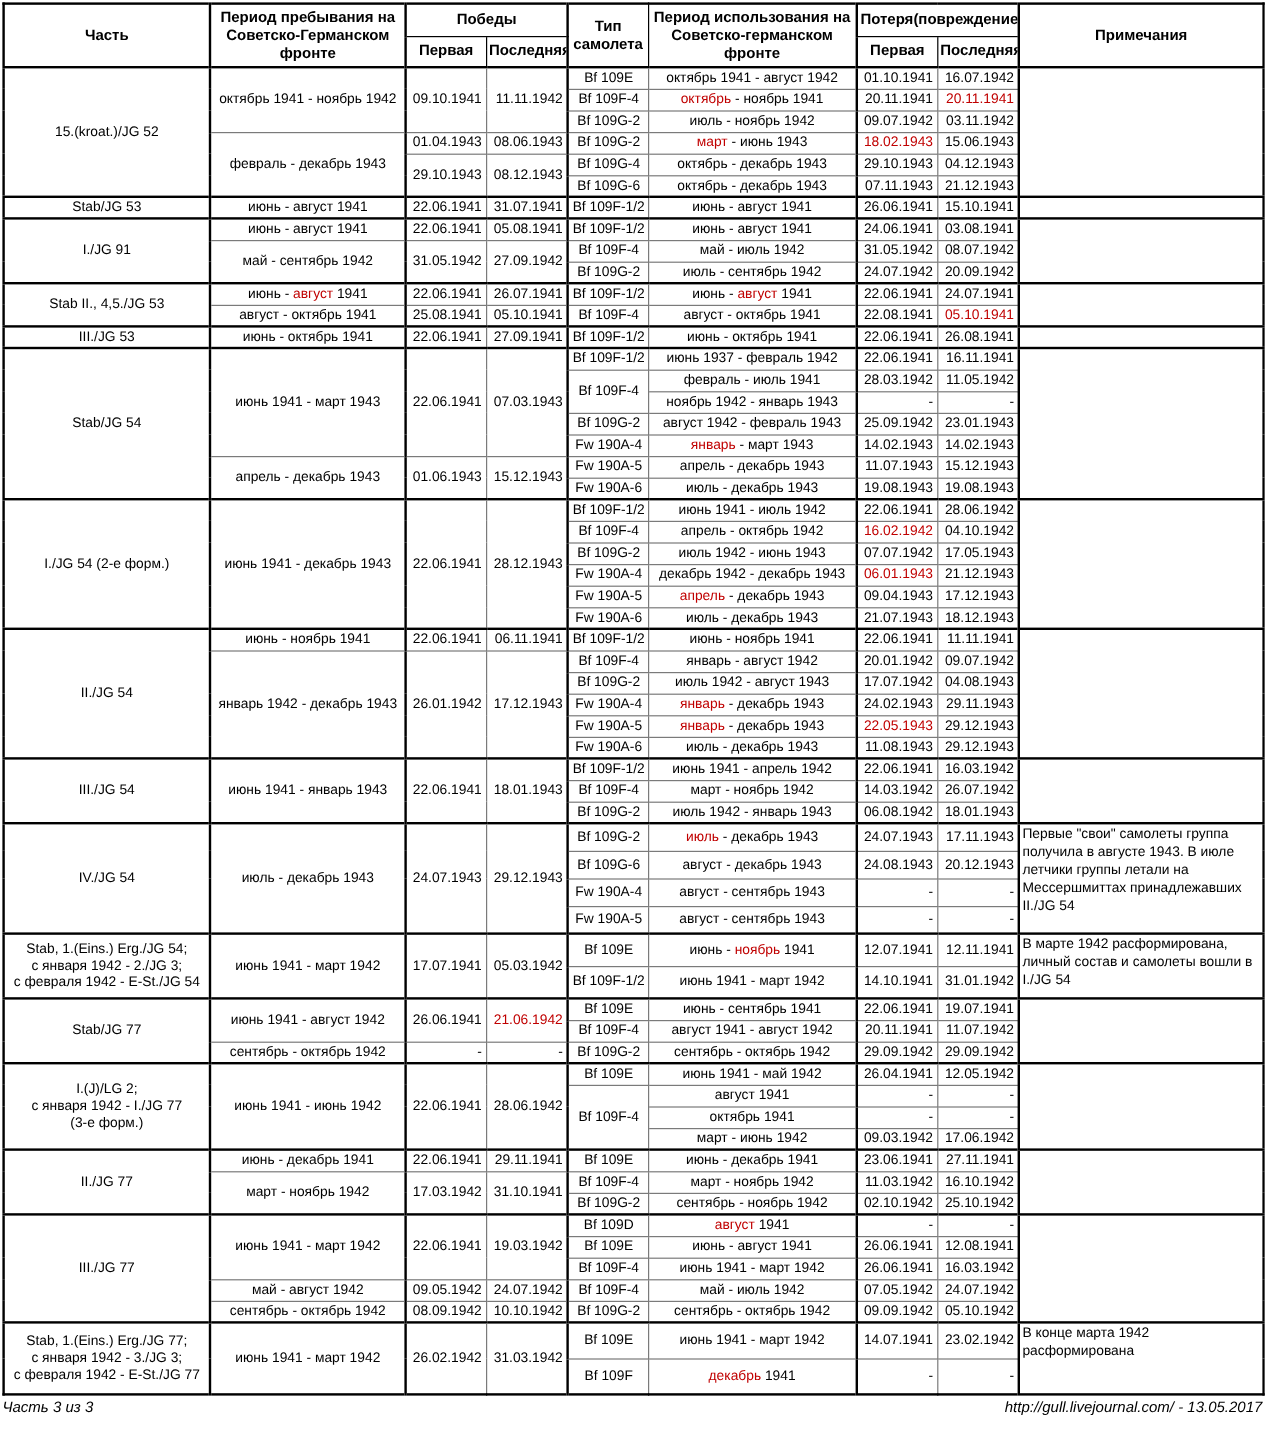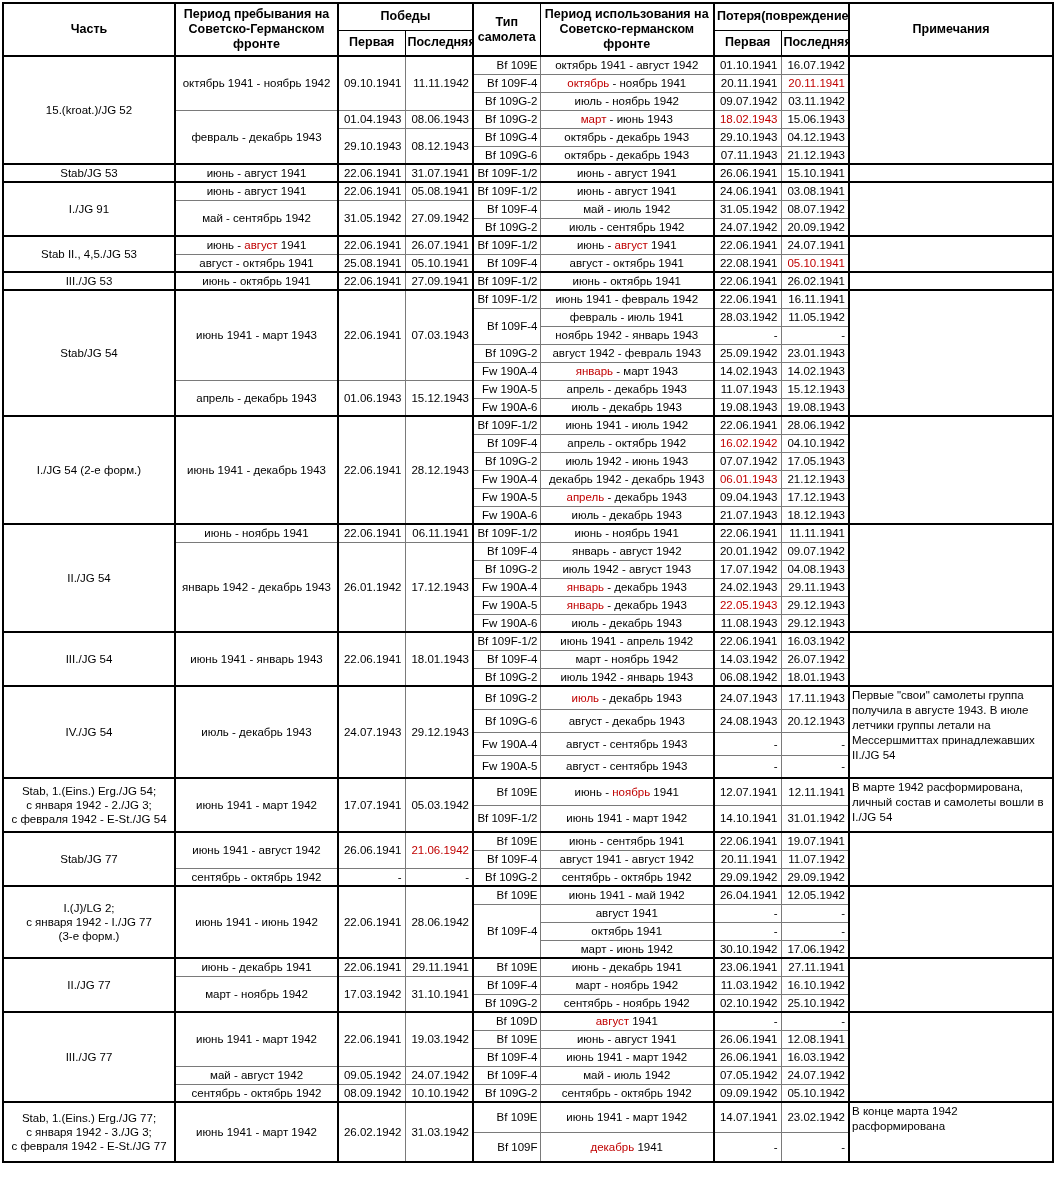--- a/index.html
+++ b/index.html
@@ -8,21 +8,21 @@
   table{border-collapse:collapse;table-layout:fixed;width:1050px;border:2px solid #000;}
   col.c-unit{width:172px}col.c-stay{width:163px}col.c-vf{width:67px}col.c-vl{width:68px}
   col.c-type{width:67px}col.c-usage{width:174px}col.c-lf{width:67px}col.c-ll{width:68px}col.c-notes{width:204px}
   th,td{border:1px solid #7a7a7a;padding:0 2px;overflow:hidden;font-size:11.5px;line-height:14px;vertical-align:middle;}
   thead th{border-color:#000;font-weight:bold;font-size:12.5px;line-height:15px;text-align:center;background:#fff;}
   td.bl2,th.bl2{border-left:2px solid #000;}
   tr.bs td{border-top:2px solid #000;}
   td.unit{text-align:center;}
   td.c{text-align:center;}
   td.num{text-align:right;padding-right:3px;}
-  td.type{text-align:right;padding-left:3px;}
+  td.type{text-align:center;padding-left:3px;}
   td.notes{text-align:left;vertical-align:top;padding-top:1px;line-height:15px;}
   .red{color:#c00000;text-align:center;}
   .footer{display:flex;justify-content:space-between;width:1050px;margin-top:3px;font-style:italic;font-size:12.5px;}
 </style>
 </head>
 <body>
 
 <div class="wrap">
   <table>
     <colgroup>
@@ -158,30 +158,30 @@
           <td class="num"><span class="red">05.10.1941</span></td>
         </tr>
         <tr class="bs" style="height: 18px;">
           <td class="unit" rowspan="1"><span>III./JG 53</span></td>
           <td class="c bl2"><span>июнь - октябрь 1941</span></td>
           <td class="num bl2"><span>22.06.1941</span></td>
           <td class="num"><span>27.09.1941</span></td>
           <td class="type bl2"><span>Bf 109F-1/2</span></td>
           <td class="c"><span>июнь - октябрь 1941</span></td>
           <td class="num bl2"><span>22.06.1941</span></td>
-          <td class="num"><span>26.02.1941</span></td>
+          <td class="num"><span>26.08.1941</span></td>
           <td class="notes bl2" rowspan="1"></td>
         </tr>
         <tr class="bs" style="height: 18px;">
           <td class="unit" rowspan="7"><span>Stab/JG 54</span></td>
           <td class="c bl2" rowspan="5"><span>июнь 1941 - март 1943</span></td>
           <td class="num bl2" rowspan="5"><span>22.06.1941</span></td>
           <td class="num" rowspan="5"><span>07.03.1943</span></td>
           <td class="type bl2"><span>Bf 109F-1/2</span></td>
-          <td class="c"><span>июнь 1941 - февраль 1942</span></td>
+          <td class="c"><span>июнь 1937 - февраль 1942</span></td>
           <td class="num bl2"><span>22.06.1941</span></td>
           <td class="num"><span>16.11.1941</span></td>
           <td class="notes bl2" rowspan="7"></td>
         </tr>
         <tr style="height: 18px;">
           <td class="type bl2" rowspan="2"><span>Bf 109F-4</span></td>
           <td class="c"><span>февраль - июль 1941</span></td>
           <td class="num bl2"><span>28.03.1942</span></td>
           <td class="num"><span>11.05.1942</span></td>
         </tr>
@@ -422,21 +422,21 @@
           <td class="num bl2"><span>-</span></td>
           <td class="num"><span>-</span></td>
         </tr>
         <tr style="height: 18px;">
           <td class="c"><span>октябрь 1941</span></td>
           <td class="num bl2"><span>-</span></td>
           <td class="num"><span>-</span></td>
         </tr>
         <tr style="height: 18px;">
           <td class="c"><span>март - июнь 1942</span></td>
-          <td class="num bl2"><span>30.10.1942</span></td>
+          <td class="num bl2"><span>09.03.1942</span></td>
           <td class="num"><span>17.06.1942</span></td>
         </tr>
         <tr class="bs" style="height: 18px;">
           <td class="unit" rowspan="3"><span>II./JG 77</span></td>
           <td class="c bl2"><span>июнь - декабрь 1941</span></td>
           <td class="num bl2"><span>22.06.1941</span></td>
           <td class="num"><span>29.11.1941</span></td>
           <td class="type bl2"><span>Bf 109E</span></td>
           <td class="c"><span>июнь - декабрь 1941</span></td>
           <td class="num bl2"><span>23.06.1941</span></td>
@@ -515,13 +515,17 @@
           <td class="notes bl2" rowspan="2"><span>В конце марта 1942 расформирована</span></td>
         </tr>
         <tr style="height: 30px;">
           <td class="type bl2"><span>Bf 109F</span></td>
           <td class="c"><span class="red">декабрь</span><span> 1941</span></td>
           <td class="num bl2"><span>-</span></td>
           <td class="num"><span>-</span></td>
         </tr>
       </tbody>
   </table>
+  <div class="footer">
+    <span>Часть 3 из 3</span>
+    <span>http://gull.livejournal.com/ - 13.05.2017</span>
+  </div>
 </div>
 
 </body></html>

